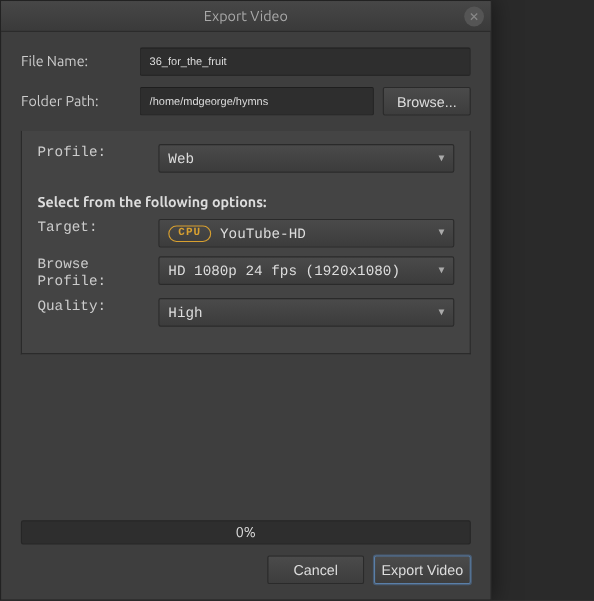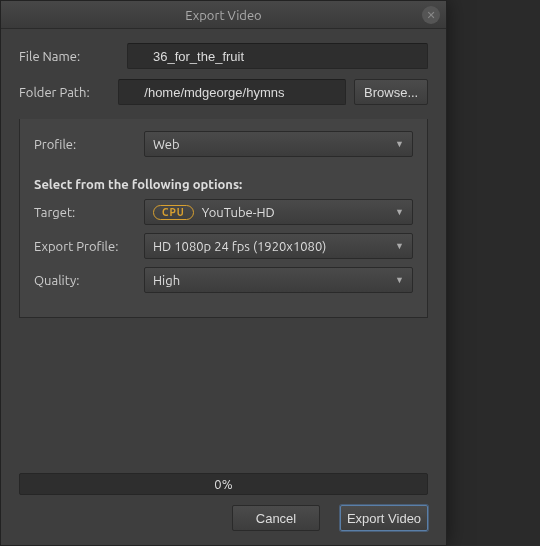--- a/index.html
+++ b/index.html
@@ -62,23 +62,23 @@
     .row-label {
       width: 108px;
       color: #ccc;
     }
     .text-input {
       flex: 1;
       background: #2e2e2e;
       border: 1px solid #262626;
       border-top-color: #1e1e1e;
       color: #dcdcdc;
-      padding: 4px 25px;
+      padding: 4px 8px;
       height: 26px;
-      font-size: 13px;
+      font-size: 10px;
       border-radius: 2px;
     }
     .btn {
       background: linear-gradient(#4b4b4b, #3d3d3d);
       border: 1px solid #2a2a2a;
       color: #ddd;
       padding: 4px 0;
       height: 26px;
       font-size: 13px;
       cursor: pointer;
@@ -122,22 +122,22 @@
     }
     .section-title {
       font-weight: bold;
       color: #ddd;
       margin-bottom: 8px;
       margin-top: 4px;
     }
     .section-title.mtop { margin-top: 20px; }
     .field-row {
       display: flex;
-      align-items: center;
       margin-bottom: 8px;
+      font-family: Liberation Mono, monospace;
     }
     .field-label {
       width: 110px;
       color: #ccc;
     }
     .combo {
       flex: 1;
       background: linear-gradient(#4a4a4a, #3c3c3c);
       border: 1px solid #2a2a2a;
       color: #ddd;
@@ -176,21 +176,21 @@
       border-radius: 2px;
       display: flex;
       align-items: center;
       justify-content: center;
       color: #ddd;
       font-size: 13px;
     }
     .footer {
       display: flex;
       justify-content: flex-end;
-      gap: 20px;
+      gap: 9px;
       padding: 0 18px 14px 18px;
     }
     .footer .btn { min-width: 88px; }
   </style>
 </head>
 <body>
 
 <div class="dialog">
   <div class="titlebar">
     <span>Export Video</span>
@@ -223,21 +223,21 @@
         <div class="section-title mtop">Select from the following options:</div>
         <div class="field-row">
           <div class="field-label">Target:</div>
           <div class="combo">
             <span class="cpu-badge">CPU</span>
             <span>YouTube-HD</span>
             <span class="chev">▼</span>
           </div>
         </div>
         <div class="field-row">
-          <div class="field-label">Export Profile:</div>
+          <div class="field-label">Browse Profile:</div>
           <div class="combo">
             <span>HD 1080p 24 fps (1920x1080)</span>
             <span class="chev">▼</span>
           </div>
         </div>
         <div class="field-row">
           <div class="field-label">Quality:</div>
           <div class="combo">
             <span>High</span>
             <span class="chev">▼</span>

